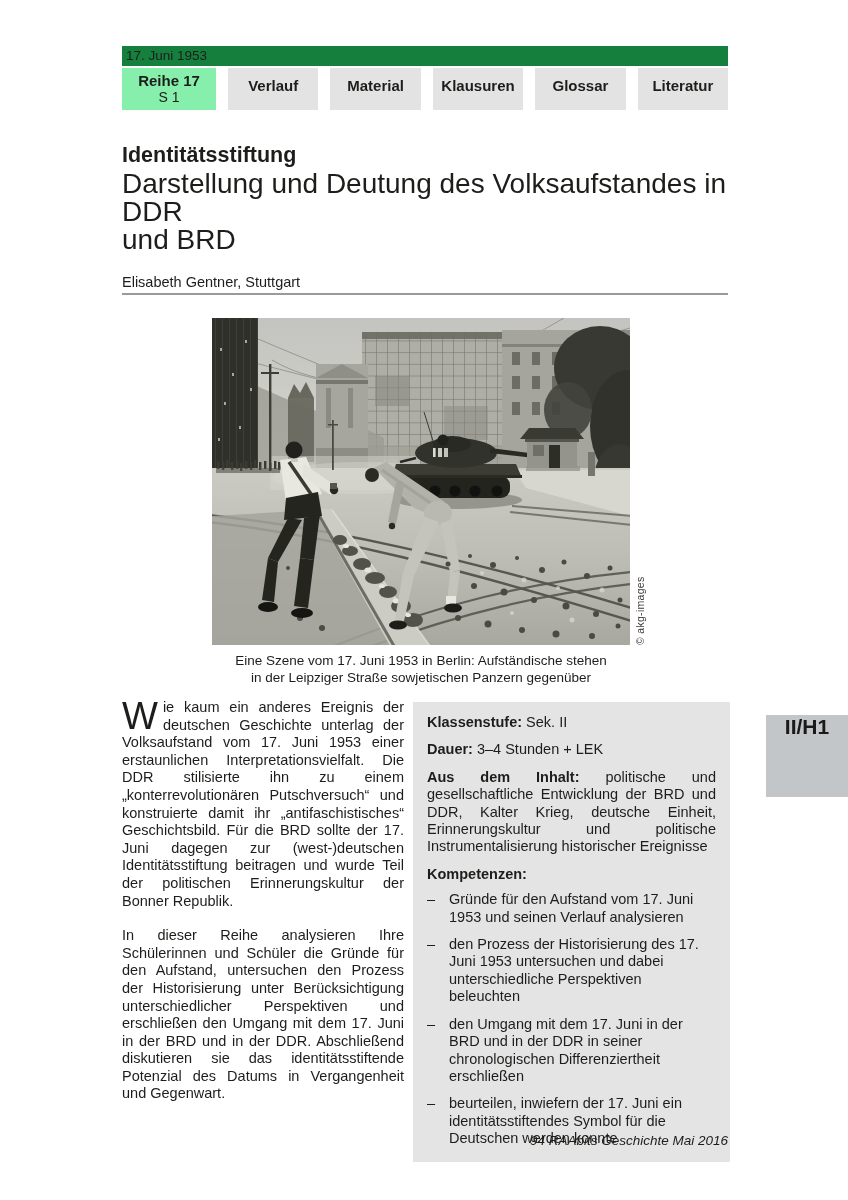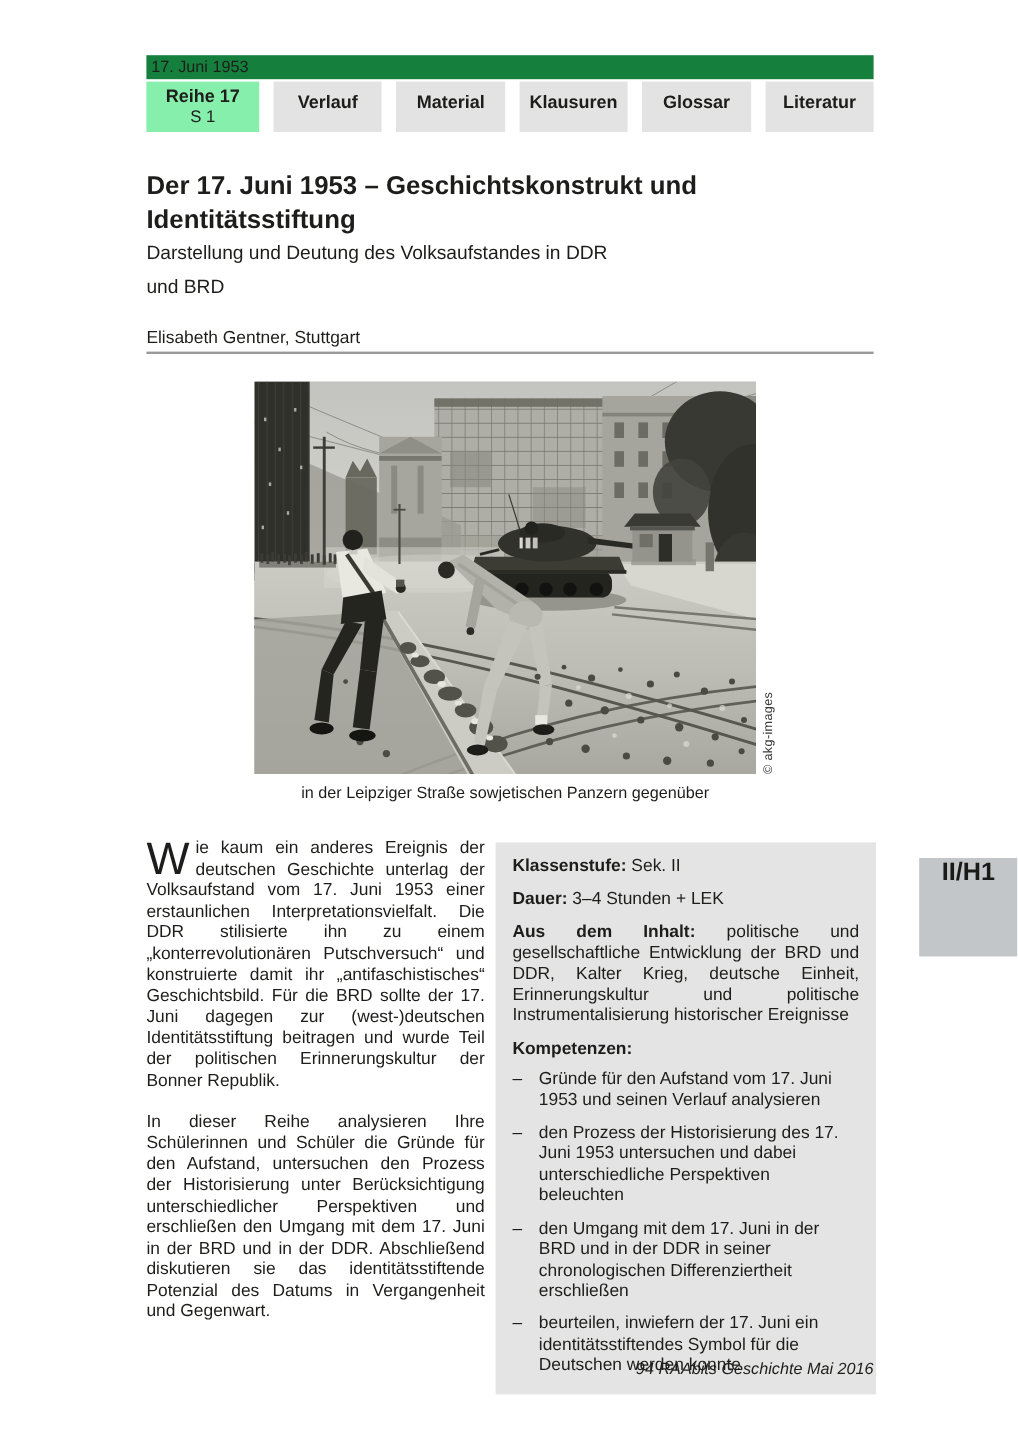--- a/index.html
+++ b/index.html
@@ -20,21 +20,21 @@
     background:#e3e3e3; height:42px; flex:1; text-align:center;
     font-weight:bold; font-size:15px; padding-top:9px;
   }
   .tab-active {
     background:#86efac; flex:0 0 94px; padding-top:4px; line-height:17px;
   }
   .tab-active .sub { font-weight:normal; font-size:14px; display:block; }
   
   .title-block { position:absolute; left:122px; top:141px; width:606px; }
   .title { font-size:21.5px; font-weight:bold; line-height:28px; }
-  .subtitle { font-size:16px; font-weight:normal; line-height:28px; margin-top:1px; }
+  .subtitle { font-size:28px; font-weight:normal; line-height:28px; margin-top:1px; }
   .author { font-size:14.5px; margin-top:20px; }
   .rule { position:absolute; left:122px; top:293px; width:606px; height:2px; background:#9a9a9a; }
   
   .photo-frame { position:absolute; left:212px; top:318px; width:418px; height:327px; background:#b9b9b2; }
   .photo-frame svg { display:block; }
   .photo-credit {
     position:absolute; left:634px; top:645px; transform:rotate(-90deg); transform-origin:0 0;
     font-size:10.5px; color:#3a3a3a; letter-spacing:.3px; white-space:nowrap;
   }
   .caption { position:absolute; left:212px; top:652px; width:418px; text-align:center;
@@ -95,21 +95,20 @@
     <div class="tab">
       <span>Glossar</span>
     </div>
     <div class="tab">
       <span>Literatur</span>
     </div>
   </div>
 
   <div class="title-block">
     <div class="title">
-      <div>Der 17. Juni 1953 – Geschichtskonstrukt und</div>
       <div>Identitätsstiftung</div>
     </div>
     <div class="subtitle">
       <div>Darstellung und Deutung des Volksaufstandes in DDR</div>
       <div>und BRD</div>
     </div>
     <div class="author">Elisabeth Gentner, Stuttgart</div>
   </div>
 
   <div class="rule"></div>
@@ -357,20 +356,21 @@
           <circle cx="346" cy="270" r="2"></circle>
           <circle cx="390" cy="272" r="2.5"></circle>
           <circle cx="300" cy="295" r="2"></circle>
           <circle cx="360" cy="302" r="2.5"></circle>
       </g>
     </svg>
   </div>
   <div class="photo-credit">© akg-images</div>
 
   <div class="caption">
+    <div>Eine Szene vom 17. Juni 1953 in Berlin: Aufständische stehen</div>
     <div>in der Leipziger Straße sowjetischen Panzern gegenüber</div>
   </div>
 
   <div class="left-col">
     <p><span class="dropcap">W</span><span>ie kaum ein anderes Ereignis der deutschen Geschichte unterlag der Volksaufstand vom 17. Juni 1953 einer erstaunlichen Interpretationsvielfalt. Die DDR stilisierte ihn zu einem „konterrevolutionären Putschversuch“ und konstruierte damit ihr „antifaschistisches“ Geschichtsbild. Für die BRD sollte der 17. Juni dagegen zur (west-)deutschen Identitätsstiftung beitragen und wurde Teil der politischen Erinnerungskultur der Bonner Republik.</span></p>
     <p>In dieser Reihe analysieren Ihre Schülerinnen und Schüler die Gründe für den Aufstand, untersuchen den Prozess der Historisierung unter Berücksichtigung unterschiedlicher Perspektiven und erschließen den Umgang mit dem 17. Juni in der BRD und in der DDR. Abschließend diskutieren sie das identitätsstiftende Potenzial des Datums in Vergangenheit und Gegenwart.</p>
   </div>
 
   <div class="infobox">
     <div class="row"><b>Klassenstufe:</b><span> Sek. II</span></div>

